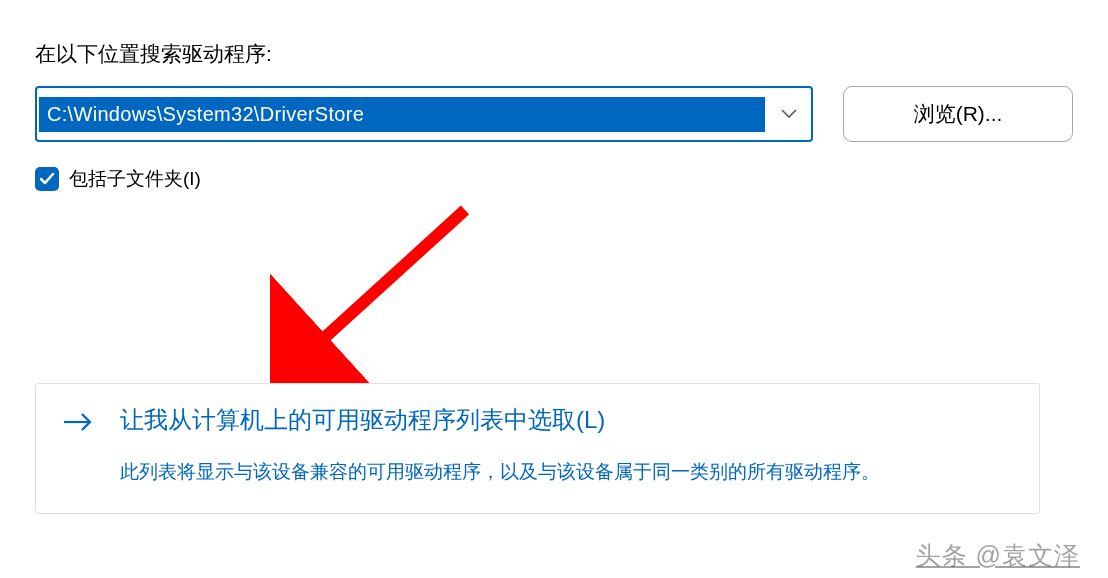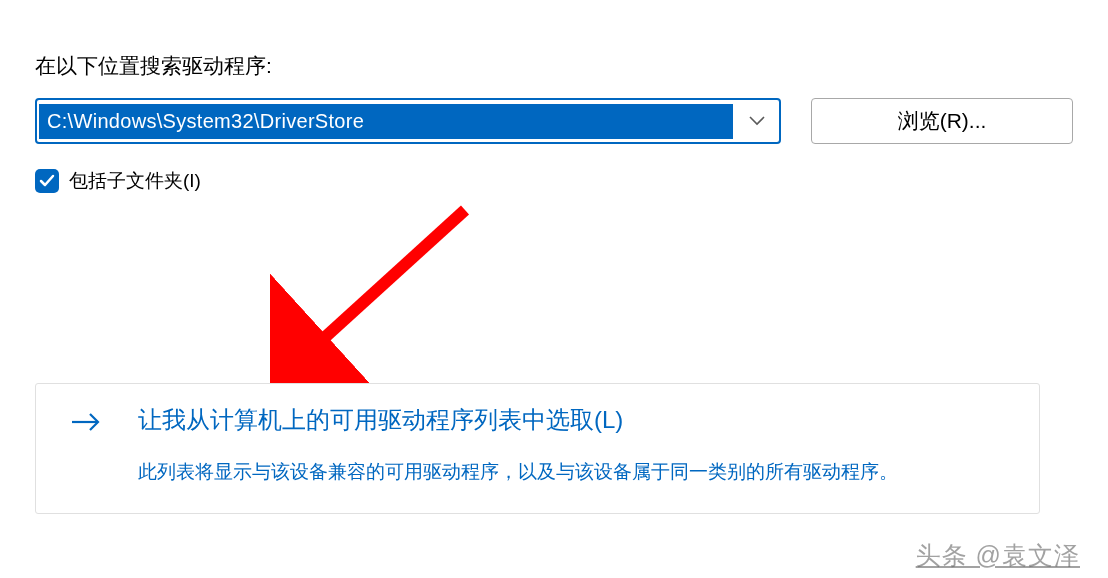--- a/index.html
+++ b/index.html
@@ -9,64 +9,64 @@
     }
     body {
       font-family: "Microsoft YaHei", "Segoe UI", Arial, sans-serif;
       background: #ffffff;
       width: 1108px;
       height: 578px;
       position: relative;
       overflow: hidden;
     }
     .container {
-      padding: 52px 35px 30px 35px;
+      padding: 40px 35px 30px 35px;
     }
     .search-label {
       font-size: 21px;
       color: #000000;
       margin-bottom: 18px;
     }
     .path-row {
       display: flex;
       gap: 30px;
       align-items: stretch;
       margin-bottom: 24px;
     }
     .path-combo {
       flex: 1;
       border: 2px solid #0067c0;
       border-radius: 4px;
       display: flex;
       align-items: center;
       position: relative;
       background: #ffffff;
-      height: 46px;
+      height: 56px;
     }
     .path-text {
       flex: 1;
       background: #0067c0;
       color: #ffffff;
       font-size: 20px;
       padding: 6px 8px;
       margin: 2px;
       font-family: "Segoe UI", Arial, sans-serif;
       letter-spacing: 0.3px;
     }
     .path-chevron {
       padding: 0 14px;
       color: #5a5a5a;
       display: flex;
       align-items: center;
       justify-content: center;
     }
     .browse-button {
-      width: 262px;
+      width: 230px;
       border: 1.5px solid #a8a8a8;
-      border-radius: 4px;
+      border-radius: 9px;
       background: #ffffff;
       font-size: 21px;
       color: #000000;
       display: flex;
       align-items: center;
       justify-content: center;
       cursor: pointer;
     }
     .checkbox-row {
       display: flex;
@@ -98,24 +98,24 @@
       top: 200px;
       pointer-events: none;
     }
     .list-option {
       position: absolute;
       left: 35px;
       top: 383px;
       width: 1005px;
       border: 1px solid #e0e0e0;
       border-radius: 3px;
-      padding: 20px 22px 26px 34px;
+      padding: 20px 22px 26px 26px;
       display: flex;
       align-items: flex-start;
-      gap: 36px;
+      gap: 26px;
       cursor: pointer;
       background: #ffffff;
     }
     .list-arrow {
       margin-top: 6px;
       flex-shrink: 0;
     }
     .list-content {
       flex: 1;
     }

